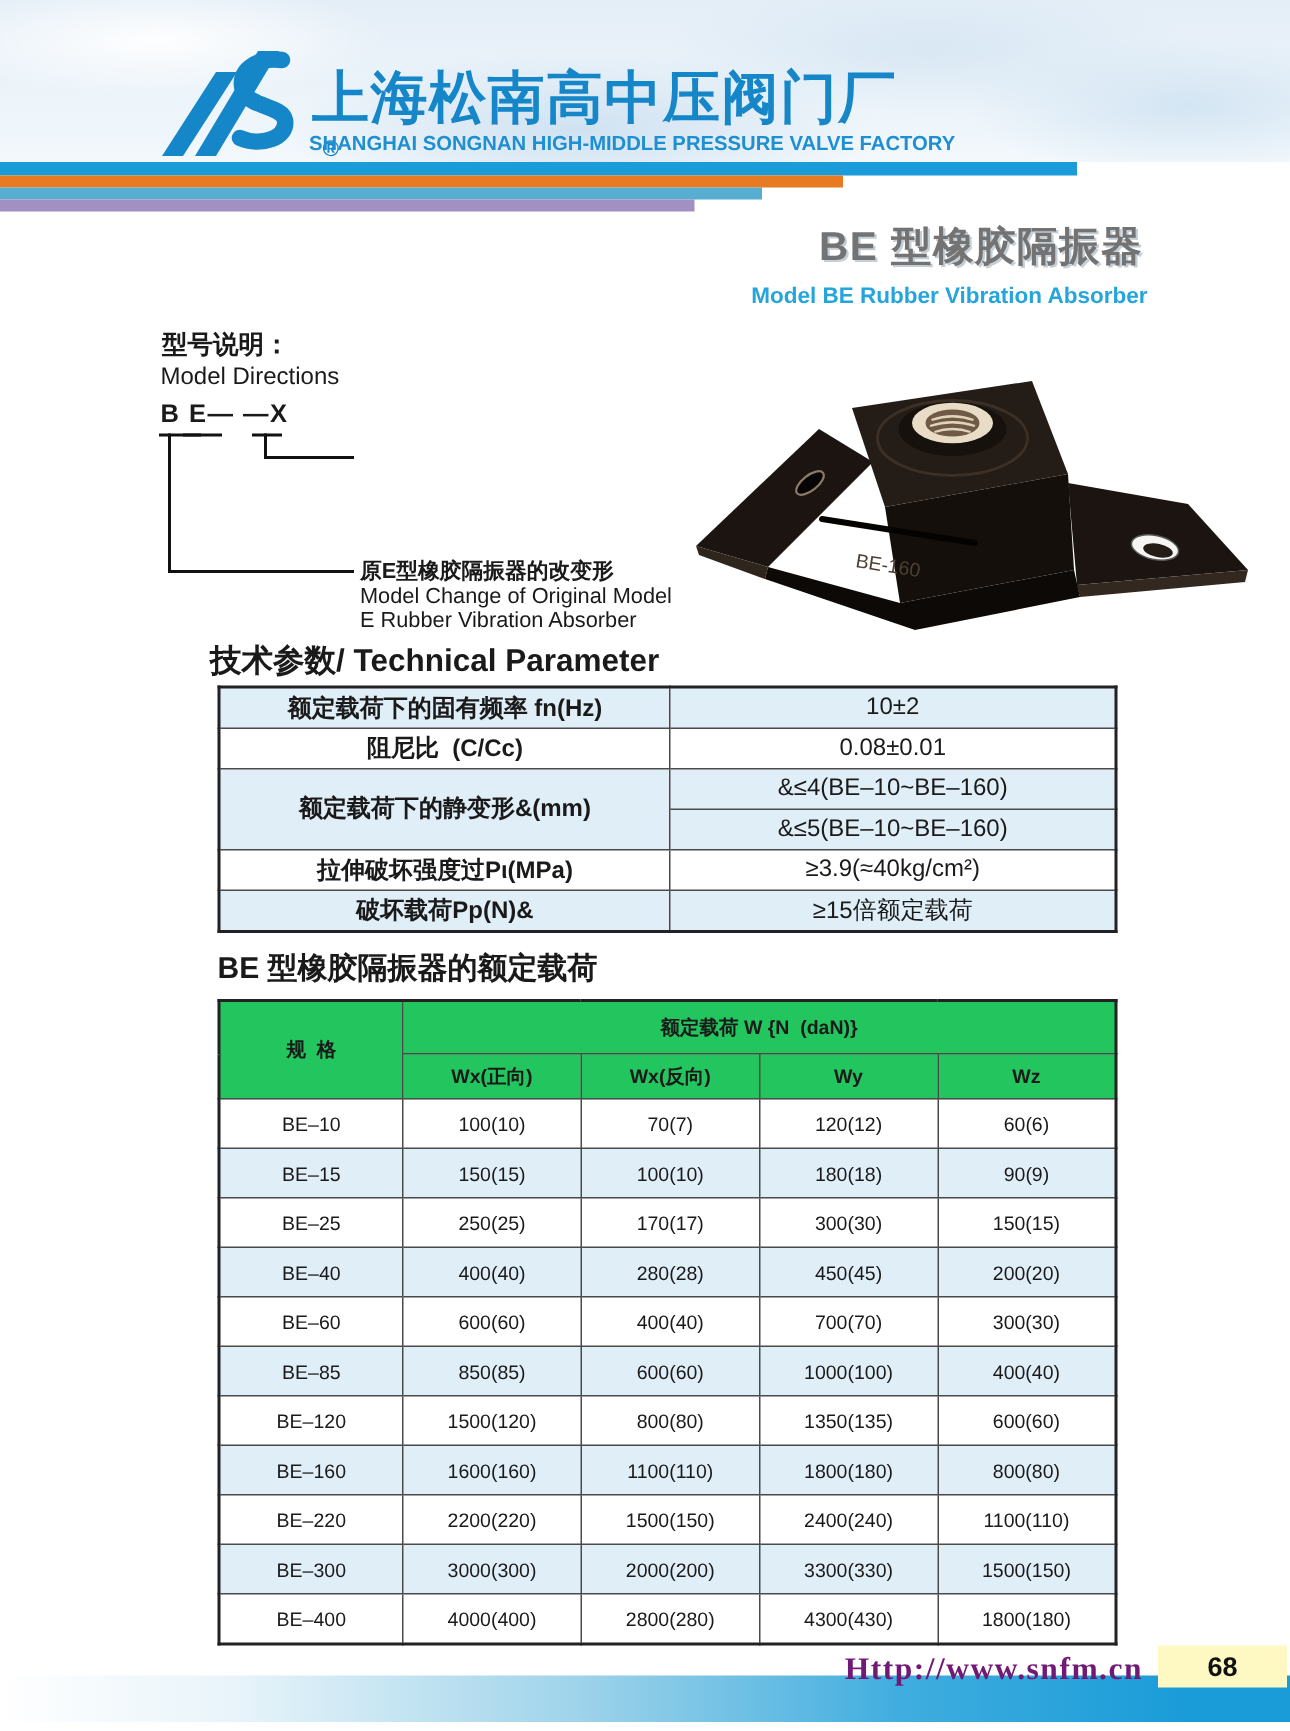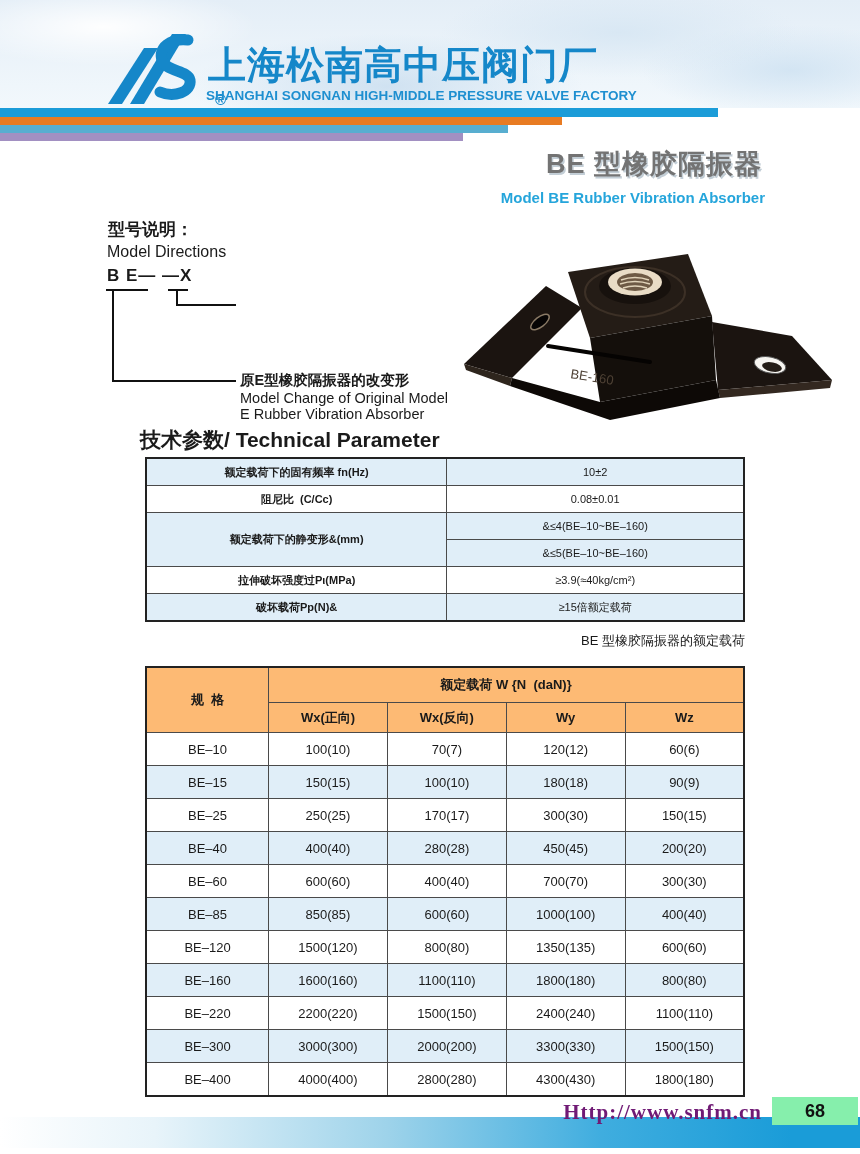--- a/index.html
+++ b/index.html
@@ -51,48 +51,48 @@
   .md-line{position:absolute;background:#111;}
   .md-note{position:absolute;white-space:nowrap;}
   .md-note .cn{font-size:14.5px;font-weight:bold;}
   .md-note .en{font-size:14.5px;}
   
   .photo{position:absolute;left:450px;top:226px;width:405px;height:212px;}
   
   .tech-heading{position:absolute;left:140px;top:426px;font-size:21px;font-weight:bold;white-space:nowrap;}
   table{border-collapse:collapse;table-layout:fixed;}
   .tech-table{position:absolute;left:145px;top:457px;width:600px;border:2px solid #222;}
-  .tech-table td{border:1px solid #4a4a4a;text-align:center;vertical-align:middle;font-size:11px;height:26px;padding:0 4px;}
+  .tech-table td{border:1px solid #4a4a4a;text-align:center;vertical-align:middle;font-size:16px;height:26px;padding:0 4px;}
   .tech-table td.param{font-weight:bold;white-space:pre;}
   .bg-blue{background:#e0eef8;}
   .bg-white{background:#ffffff;}
   
-  .load-title{position:absolute;left:145px;top:632px;width:600px;text-align:right;font-size:13px;font-weight:normal;}
+  .load-title{position:absolute;left:145px;top:632px;width:600px;text-align:left;font-size:20px;font-weight:bold;}
   .load-table{position:absolute;left:145px;top:666px;width:600px;border:2px solid #222;}
   .load-table th,.load-table td{border:1px solid #4a4a4a;text-align:center;vertical-align:middle;font-size:13px;padding:0 2px;}
-  .load-table th{background:#fdba74;font-weight:bold;white-space:pre;}
+  .load-table th{background:#22c55e;font-weight:bold;white-space:pre;}
   .load-table tr.hdr1 th{height:34px;}
   .load-table tr.hdr2 th{height:29px;font-weight:bold;}
   .load-table td{height:32px;}
   .load-table col.c0{width:20.5%;}
   .load-table col.cn{width:19.875%;}
   
   .footer-bar{
     position:absolute;left:0;top:1117px;width:860px;height:31px;
     background:linear-gradient(90deg,#ffffff 0%,#e8f4fa 18%,#9ed3ea 45%,#3fadd f 70%,#1a9cd8 92%);
     background:linear-gradient(90deg,#ffffff 0%,#e8f4fa 18%,#9ed3ea 45%,#3faddf 70%,#1a9cd8 92%);
   }
   .footer-url{
     position:absolute;top:1100px;right:98px;
     font-family:"Liberation Serif","DejaVu Serif",serif;
     font-size:21px;font-weight:bold;color:#701a75;letter-spacing:1px;white-space:nowrap;
   }
   .page-num{
     position:absolute;top:1097px;right:2px;width:86px;height:28px;
-    background:#86efac;color:#111;font-size:18px;font-weight:bold;
+    background:#fef9c3;color:#111;font-size:18px;font-weight:bold;
     display:flex;align-items:center;justify-content:center;
   }
 </style>
 </head>
 <body>
 
 <div class="page">
 
   <header class="masthead">
     <div class="logo">

